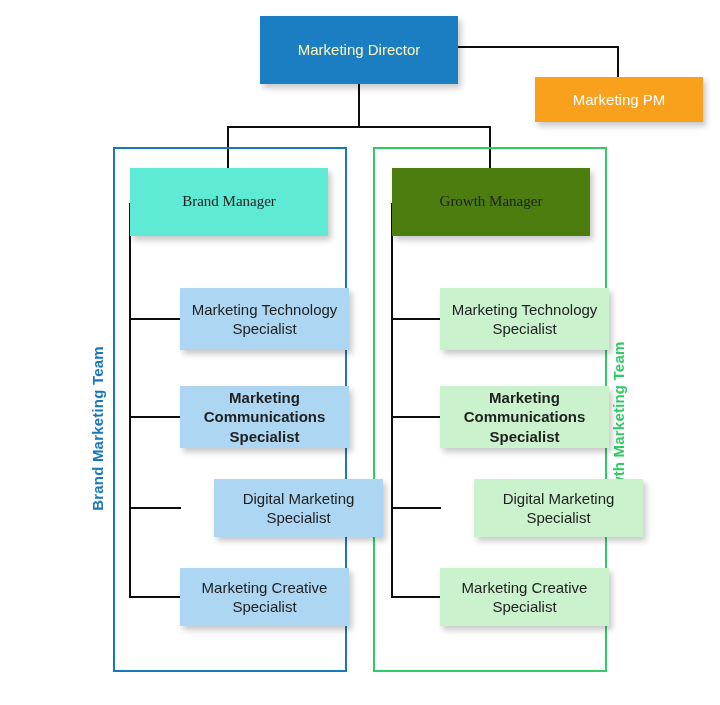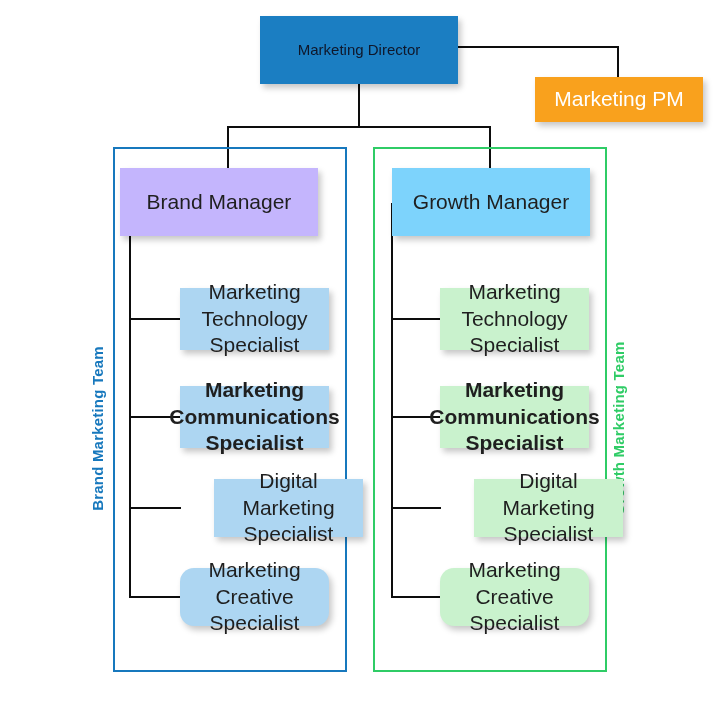--- a/index.html
+++ b/index.html
@@ -5,44 +5,44 @@
   html,body { margin:0; padding:0; background:#ffffff; }
   body { width:720px; height:705px; position:relative; overflow:hidden;
          font-family:"Liberation Sans", sans-serif; }
 
   .canvas { position:absolute; inset:0; }
 
   .line { position:absolute; background:#0d0d0d; }
 
   .node { position:absolute; box-sizing:border-box;
           display:flex; align-items:center; justify-content:center;
-          text-align:center; font-size:21px; line-height:1.28; color:#1f1f1f;
+          text-align:center; font-size:15px; line-height:1.28; color:#1f1f1f;
           box-shadow:3px 4px 6px rgba(0,0,0,0.22); }
 
   .director { left:260px; top:16px; width:198px; height:68px;
-              background:#1b7ec2; color:#0f172a; font-size:15px; }
+              background:#1b7ec2; color:#fef9c3; font-size:15px; }
   .pm       { left:535px; top:77px; width:168px; height:45px;
               background:#f9a11d; color:#ffffff; }
 
   .frame { position:absolute; box-sizing:border-box; background:transparent; }
   .frame-brand  { left:113px; top:147px; width:234px; height:525px; border:2px solid #1778bd; }
   .frame-growth { left:373px; top:147px; width:234px; height:525px; border:2px solid #2fcc66; }
 
   .manager { width:198px; height:68px; top:168px; }
-  .manager-brand  { left:120px; background:#c4b5fd; }
-  .manager-growth { left:392px; background:#7dd3fc; }
+  .manager-brand  { left:130px; background:#5eead4;font-family:Liberation Serif, serif; }
+  .manager-growth { left:392px; background:#4d7c0f;font-family:Liberation Serif, serif; }
 
-  .member { width:149px; padding:2px 0; }
+  .member { width:169px; padding:2px 0; }
   .member-brand  { left:180px; background:#add6f2; }
   .member-growth { left:440px; background:#c9f2cd; }
 
   .m-row0 { top:288px; height:62px; }
   .m-row1 { top:386px; height:62px;font-weight:bold; }
   .m-row2 { top:479px; height:58px;margin-left:34px; }
-  .m-row3 { top:568px; height:58px;border-radius:14px; }
+  .m-row3 { top:568px; height:58px; }
 
   .vlabel { position:absolute; width:300px; text-align:center;
             transform:rotate(-90deg); font-weight:bold; font-size:15px;
             letter-spacing:0.2px; }
   .vlabel-brand  { left:-53px; top:420px; color:#1778bd; }
   .vlabel-growth { left:468px; top:420px; color:#2fcc66; }
 </style>
 </head>
 <body>
 

